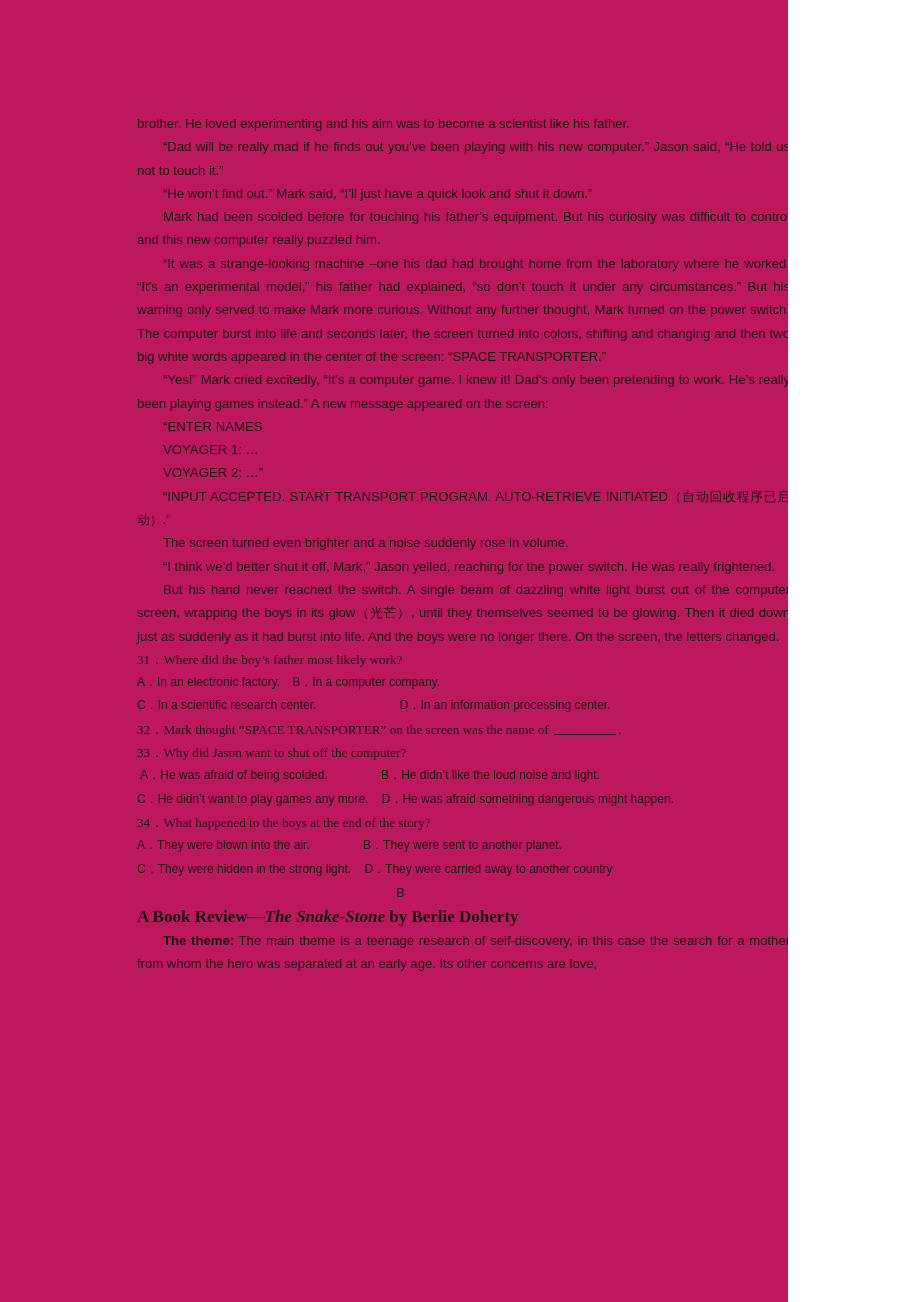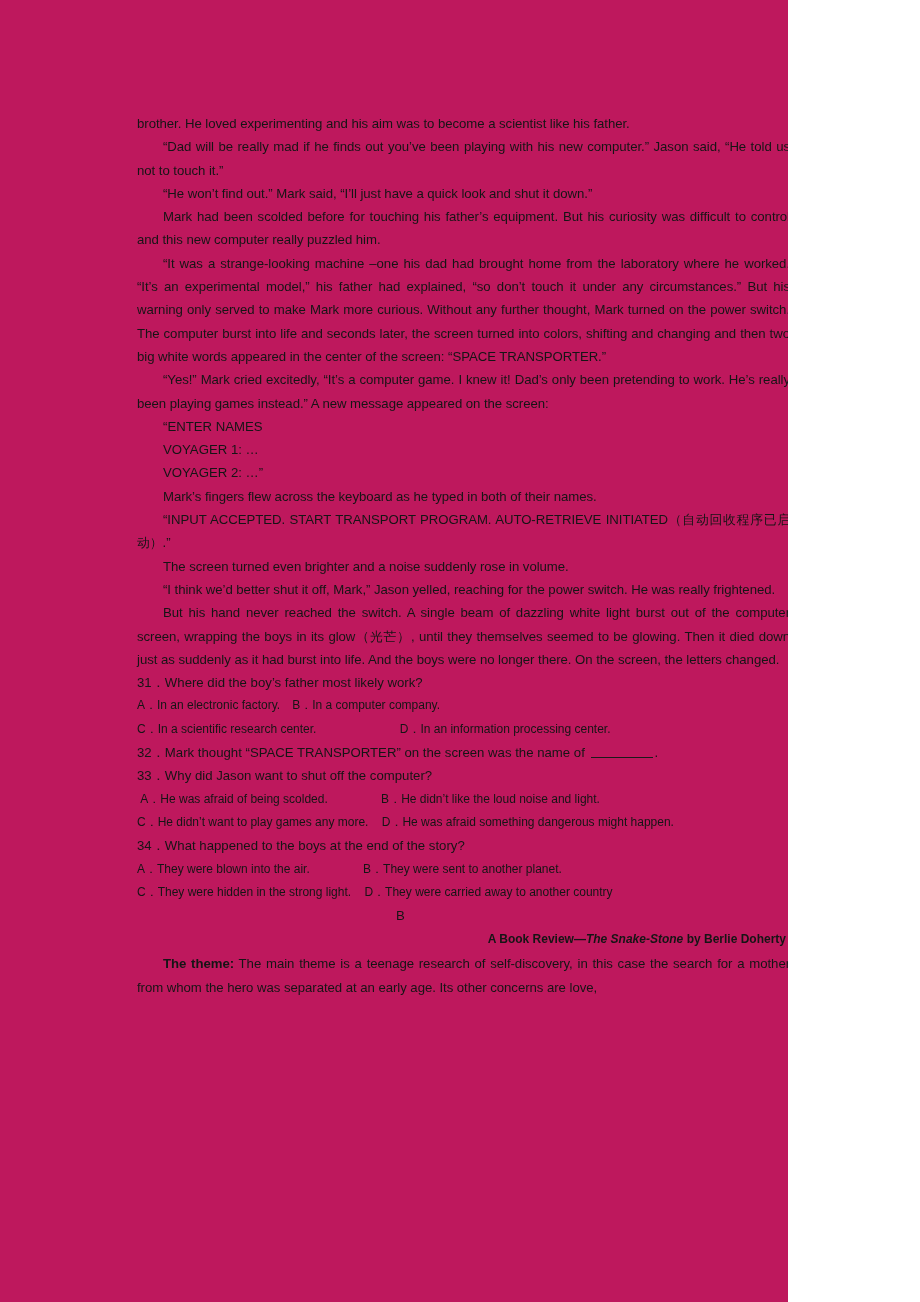--- a/index.html
+++ b/index.html
@@ -48,20 +48,21 @@
   .cjk {
     font-family: "DejaVu Sans", "Liberation Sans", sans-serif;
     font-size: 12.8px;
   }
   
   .q-stem {
     margin: 0;
     font-size: 13.2px;
     line-height: 23.3px;
     text-align: left;
+    font-family: Liberation Serif, serif;
   }
   .q-opts {
     margin: 0;
     font-size: 12px;
     line-height: 23.3px;
     text-align: left;
     white-space: pre-wrap;
   }
   .q-opts.wrapjust {
     text-align: justify;
@@ -77,25 +78,26 @@
   
   .section-letter {
     margin: 0;
     font-size: 13.2px;
     line-height: 23.3px;
     text-align: center;
     padding-right: 126px;
   }
   .review-title {
     margin: 0;
-    font-size: 12px;
+    font-size: 17px;
     line-height: 25px;
-    text-align: right;
+    text-align: left;
     font-weight: bold;
     padding-right: 4px;
+    font-family: Liberation Serif, serif;
   }
   .review-title .bk-title {
     font-style: italic;
     font-weight: bold;
   }
   .lead { font-weight: bold; }
 </style>
 </head>
 <body>
 
@@ -106,21 +108,20 @@
     <p class="para indent">“Dad will be really mad if he finds out you’ve been playing with his new computer.” Jason said, “He told us not to touch it.”</p>
     <p class="para indent">“He won’t find out.” Mark said, “I’ll just have a quick look and shut it down.”</p>
     <p class="para indent">Mark had been scolded before for touching his father’s equipment. But his curiosity was difficult to control and this new computer really puzzled him.</p>
     <p class="para indent">“It was a strange-looking machine –one his dad had brought home from the laboratory where he worked. “It’s an experimental model,” his father had explained, “so don’t touch it under any circumstances.” But his warning only served to make Mark more curious. Without any further thought, Mark turned on the power switch. The computer burst into life and seconds later, the screen turned into colors, shifting and changing and then two big white words appeared in the center of the screen: “SPACE TRANSPORTER.”</p>
     <p class="para indent">“Yes!” Mark cried excitedly, “It’s a computer game. I knew it! Dad’s only been pretending to work. He’s really been playing games instead.” A new message appeared on the screen:</p>
 
     <p class="screenline">“ENTER NAMES</p>
     <p class="screenline">VOYAGER 1: …</p>
     <p class="screenline">VOYAGER 2: …”</p>
 
-    <p class="para indent">Mark’s fingers flew across the keyboard as he typed in both of their names.</p>
 
     <p class="para indent"><span>“INPUT ACCEPTED. START TRANSPORT PROGRAM. AUTO-RETRIEVE INITIATED</span><span class="cjk">（自动回收程序已启动）</span><span>.</span>”</p>
 
     <p class="para indent">The screen turned even brighter and a noise suddenly rose in volume.</p>
     <p class="para indent">“I think we’d better shut it off, Mark,” Jason yelled, reaching for the power switch. He was really frightened.</p>
 
     <p class="para indent"><span>But his hand never reached the switch. A single beam of dazzling white light burst out of the computer screen, wrapping the boys in its glow（</span><span class="cjk">光芒</span><span>）, until they themselves seemed to be glowing. Then it died down just as suddenly as it had burst into life. And the boys were no longer there. On the screen, the letters changed.</span></p>
 
 
     <p class="q-stem">31．Where did the boy’s father most likely work?</p>

